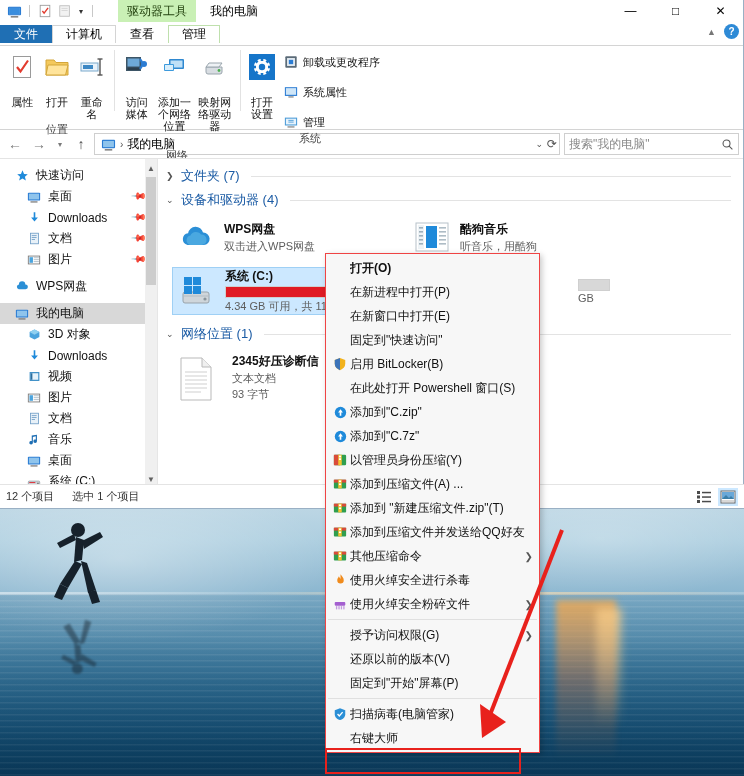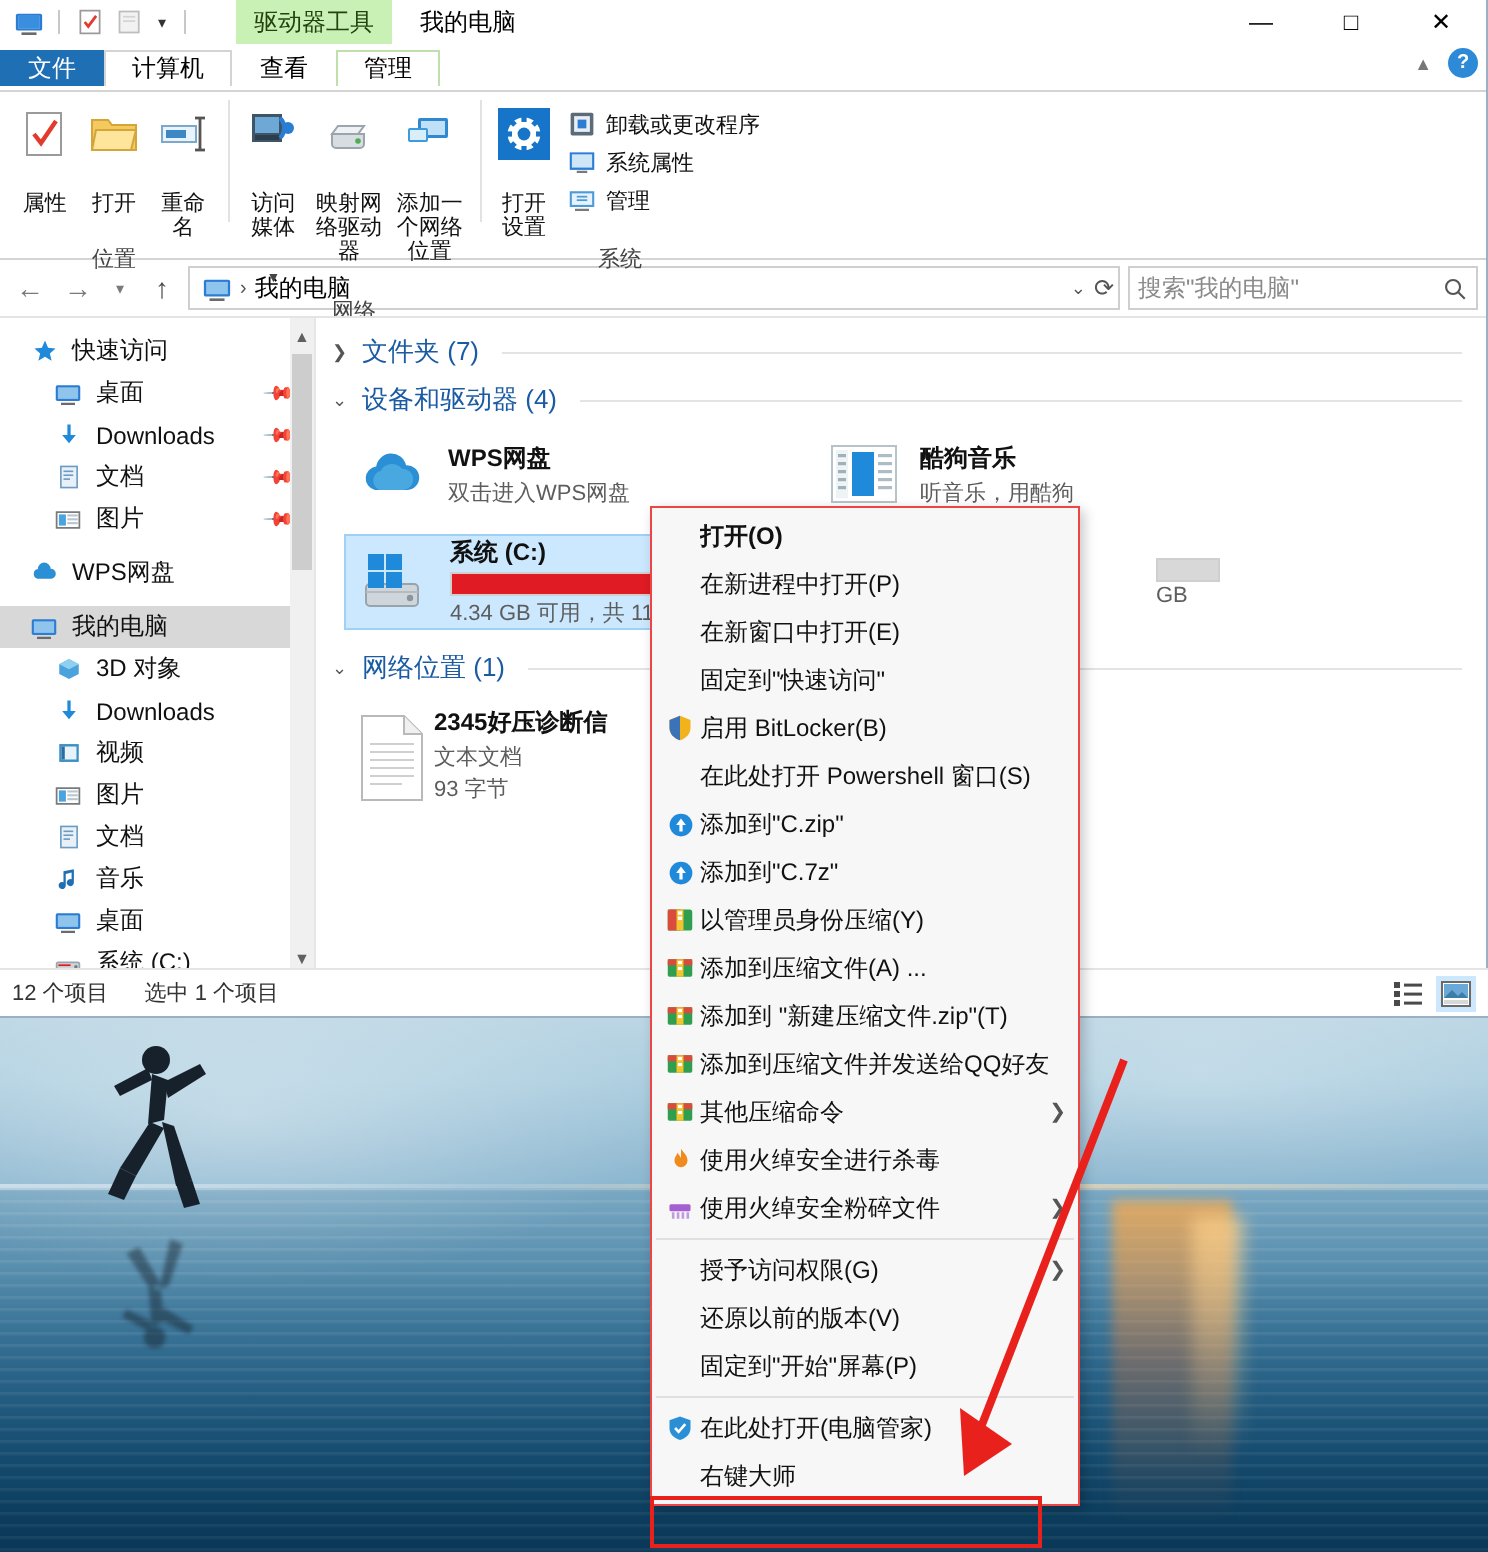--- a/index.html
+++ b/index.html
@@ -117,21 +117,21 @@
   .rgroup + .rgroup::before {
     content: ""; position: absolute; left: 0; top: 4px; bottom: 18px; width: 1px; background: #e2e2e2;
   }
   .rg-items { flex: 1; display: flex; align-items: flex-start; gap: 2px; padding-top: 2px; }
   .rg-label { text-align: center; font-size: 11px; color: #444; padding-bottom: 3px; }
   .big-btn {
     width: 46px; display: flex; flex-direction: column; align-items: center; gap: 14px;
     padding: 2px 1px; font-size: 11px; color: #111; text-align: center; line-height: 12px;
   }
   .big-btn .bi { width: 30px; height: 30px; display: flex; align-items: center; justify-content: center; }
-  .small-col { display: flex; flex-direction: column; gap: 1px; padding-top: 3px; }
+  .small-col { display: flex; flex-direction: column; gap: 12px; padding-top: 3px; }
   .small-btn {
     display: flex; align-items: center; gap: 4px; font-size: 11px; color: #111;
     padding: 1px 3px; height: 18px; white-space: nowrap;
   }
   .small-btn .si { width: 16px; height: 16px; display: inline-flex; align-items: center; justify-content: center; }
 
   
   .addrbar { height: 28px; display: flex; align-items: center; gap: 2px; padding: 0 4px; background: #fff; }
   .nav-btn { width: 22px; height: 22px; display: flex; align-items: center; justify-content: center; color: #7a7a7a; font-size: 14px; }
   .nav-btn.enabled { color: #4a4a4a; }
@@ -190,21 +190,21 @@
   }
   .tile.sel { background: #cce8ff; border: 1px solid #9fd0f5; }
   .tile-ico { width: 40px; height: 40px; display: flex; align-items: center; justify-content: center; flex: 0 0 40px; }
   .tile-txt { display: flex; flex-direction: column; gap: 1px; min-width: 0; }
   .tile-name { font-size: 12px; color: #111; white-space: nowrap; font-weight: bold; }
   .tile-sub { font-size: 11px; color: #5d5d5d; white-space: nowrap; }
   .bar-outer { width: 130px; height: 12px; background: #e6e6e6; border: 1px solid #cfcfcf; }
   .bar-inner { height: 100%; background: #e01b24; }
   .bar-inner.blue { background: #2a8fd4; }
 
-  .filetile { width: 236px; height: 64px; display: flex; align-items: flex-start; gap: 1px; padding: 4px; }
+  .filetile { width: 236px; height: 64px; display: flex; align-items: flex-start; gap: 16px; padding: 4px; }
 
   
   .statusbar {
     position: absolute; left: 0; bottom: 0; width: 744px; height: 24px;
     border-top: 1px solid #e4e4e4; background: #fff;
     display: flex; align-items: center; padding: 0 6px; font-size: 11px; color: #333; gap: 18px;
   }
   .status-views { margin-left: auto; display: flex; gap: 4px; align-items: center; }
   .vbtn { width: 20px; height: 18px; display: flex; align-items: center; justify-content: center; }
   .vbtn.active { background: #cce8ff; }
@@ -368,38 +368,38 @@
                 <path d="M16 5 a7 7 0 0 1 0 10" stroke="#2b7cd3" stroke-width="2.2" fill="none"></path>
                 <circle cx="20" cy="10" r="3" fill="#2b7cd3"></circle>
               </svg>
             </span>
             <span>访问媒体</span>
             <span style="font-size:7px;color:#444">▼</span>
           </div>
           <div class="big-btn">
             <span class="bi">
               <svg width="26" height="26" viewBox="0 0 26 26">
-                <path d="M4 13 h16 v5 a2 2 0 0 1 -2 2 H6 a2 2 0 0 1 -2 -2 Z" fill="#d8dde2" stroke="#9aa5ad"></path>
-                <path d="M4 13 l3 -4 h13 l-3 4 Z" fill="#eef2f5" stroke="#9aa5ad"></path>
-                <circle cx="17" cy="16.5" r="1.4" fill="#4caf50"></circle>
-              </svg>
-            </span>
-            <span>映射网络驱动器</span>
-            <span style="font-size:7px;color:#444;margin-top:-11px;margin-left:34px;position:absolute"></span>
-          </div>
-          <div class="big-btn">
-            <span class="bi">
-              <svg width="26" height="26" viewBox="0 0 26 26">
                 <rect x="7" y="5" width="15" height="10" rx="1" fill="#2f88d0"></rect>
                 <rect x="8.5" y="6.5" width="12" height="7" fill="#bfe0f7"></rect>
                 <rect x="2" y="10" width="10" height="7" rx="1" fill="#3d9adc"></rect>
                 <rect x="3" y="11" width="8" height="5" fill="#d9eefb"></rect>
               </svg>
             </span>
             <span>添加一个网络位置</span>
+          </div>
+          <div class="big-btn">
+            <span class="bi">
+              <svg width="26" height="26" viewBox="0 0 26 26">
+                <path d="M4 13 h16 v5 a2 2 0 0 1 -2 2 H6 a2 2 0 0 1 -2 -2 Z" fill="#d8dde2" stroke="#9aa5ad"></path>
+                <path d="M4 13 l3 -4 h13 l-3 4 Z" fill="#eef2f5" stroke="#9aa5ad"></path>
+                <circle cx="17" cy="16.5" r="1.4" fill="#4caf50"></circle>
+              </svg>
+            </span>
+            <span>映射网络驱动器</span>
+            <span style="font-size:7px;color:#444;margin-top:-11px;margin-left:34px;position:absolute"></span>
           </div>
         </div>
         <div class="rg-label">网络</div>
       </div>
 
       <div class="rgroup" style="width:140px">
         <div class="rg-items">
           <div class="big-btn" style="width:40px">
             <span class="bi">
               <svg width="28" height="28" viewBox="0 0 28 28">
@@ -980,21 +980,21 @@
 
     <div class="msep"></div>
 
     <div class="mi">
       <span class="mi-ico">
         <svg width="14" height="14" viewBox="0 0 16 16">
             <path d="M8 1.4 L14 3.6 v4.6 c0 3.4 -2.7 5.8 -6 6.6 -3.3 -0.8 -6 -3.2 -6 -6.6 V3.6 Z" fill="#2b8fd6"></path>
             <path d="M5.2 8 L7.2 10.2 L11 5.8" stroke="#fff" stroke-width="1.5" fill="none"></path>
           </svg>
       </span>
-      <span class="mi-lbl">在此处打开(电脑管家)</span>
+      <span class="mi-lbl">扫描病毒(电脑管家)</span>
     </div>
     <div class="mi">
       <span class="mi-ico"></span>
       <span class="mi-lbl">右键大师</span>
     </div>
 
   </div>
 
   <div class="hl-box"></div>
   <svg class="red-arrow" width="130" height="230" viewBox="0 0 130 230">

